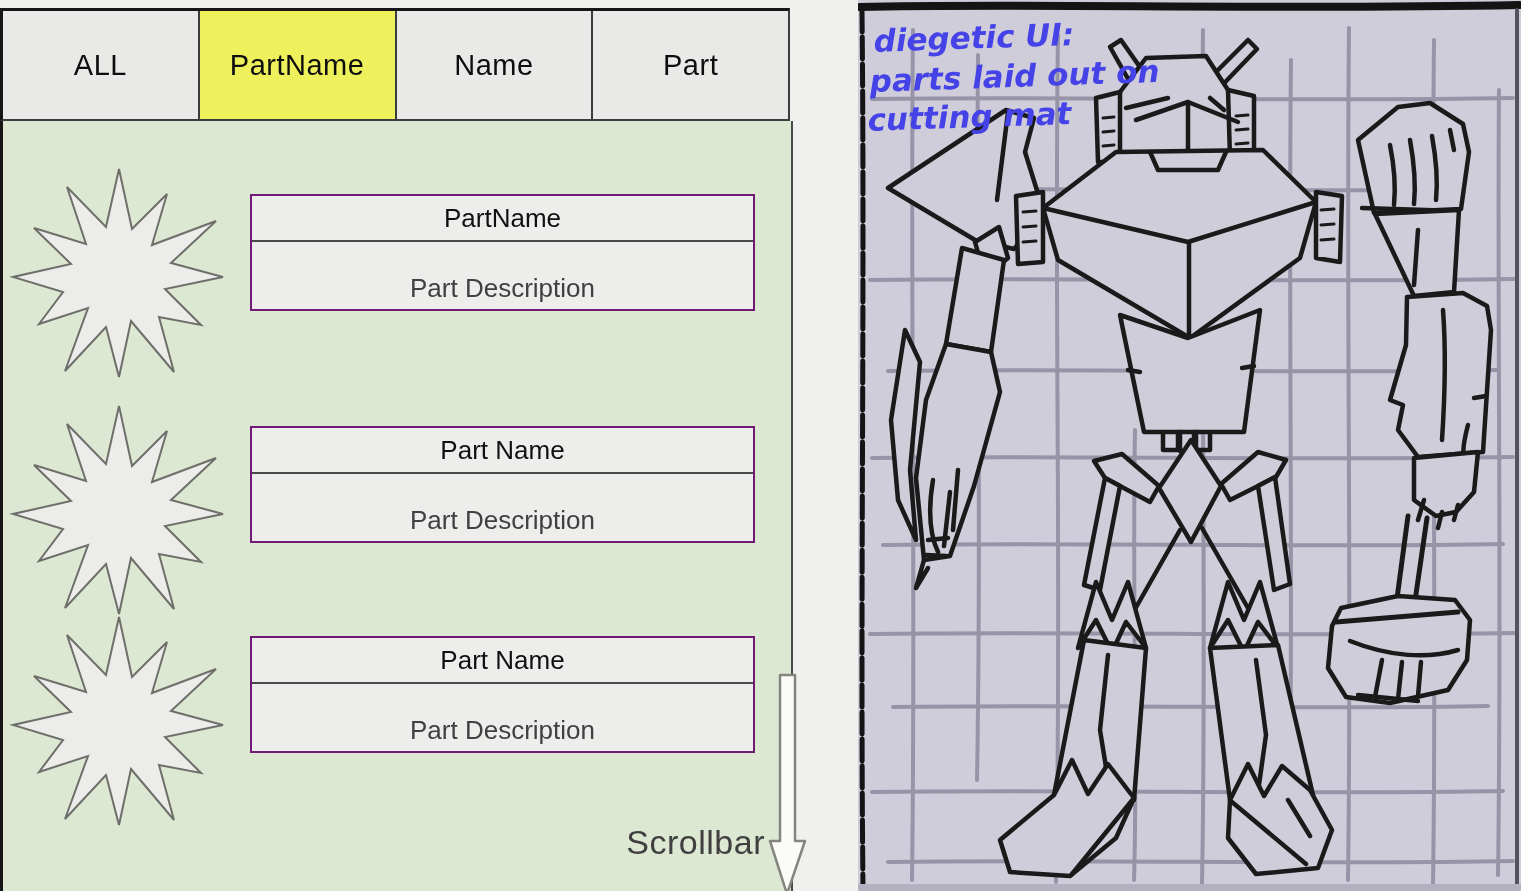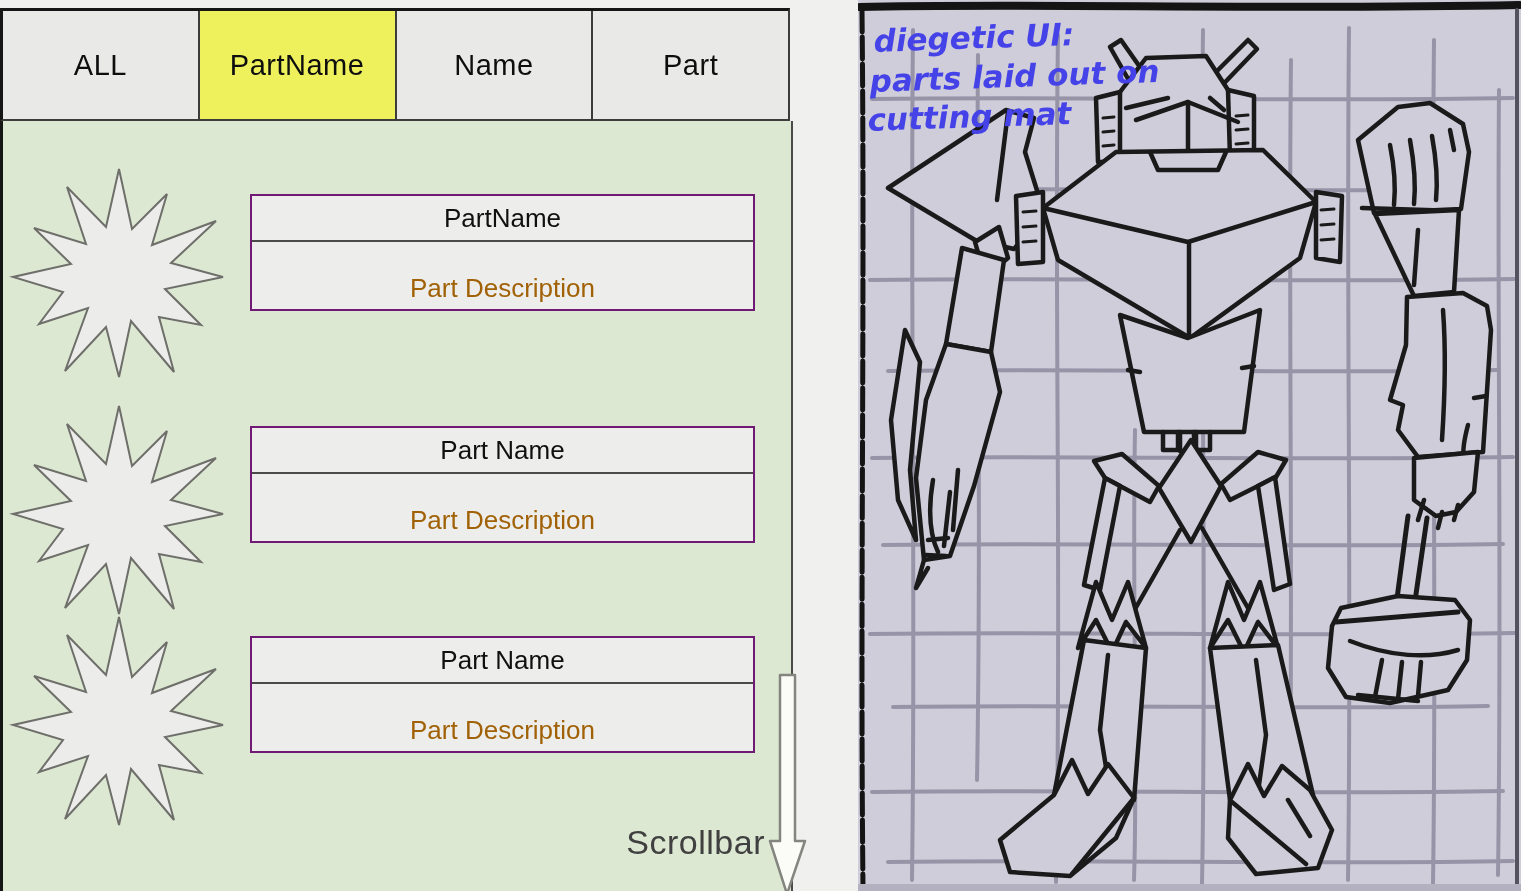--- a/index.html
+++ b/index.html
@@ -25,21 +25,21 @@
 
   .star{position:absolute;left:6px;width:222px;height:222px;}
   .star.s1{top:46px;} .star.s2{top:283px;} .star.s3{top:494px;}
 
   .part-card{position:absolute;left:247px;width:505px;height:117px;background:#ededeb;
              border:2px solid #701a75;box-sizing:border-box;cursor:pointer;}
   .part-card.c1{top:73px;} .part-card.c2{top:305px;} .part-card.c3{top:515px;}
   .card-title{height:44px;border-bottom:2px solid #4a4a4a;display:flex;align-items:center;
               justify-content:center;font-size:26px;color:#101010;}
   .card-desc{height:92px;display:flex;align-items:center;justify-content:center;
-             font-size:26px;color:#a16207;border-radius:10px;}
+             font-size:26px;color:#404040;border-radius:10px;}
 
   .scrollbar-label{position:absolute;right:26px;top:702px;font-size:34px;color:#404040;
                    letter-spacing:.5px;}
   .scroll-arrow{position:absolute;left:768px;top:665px;width:40px;height:224px;z-index:5;}
 
   
   .right-panel{position:absolute;left:858px;top:0;width:663px;height:891px;background:#cfcdda;}
   .right-panel svg{display:block;}
 </style>
 </head>

